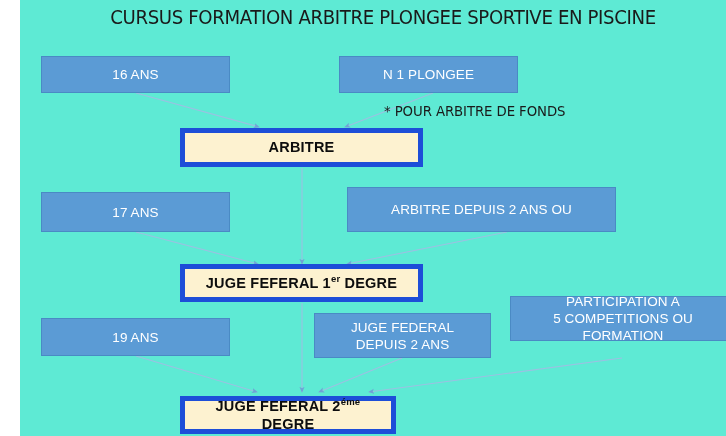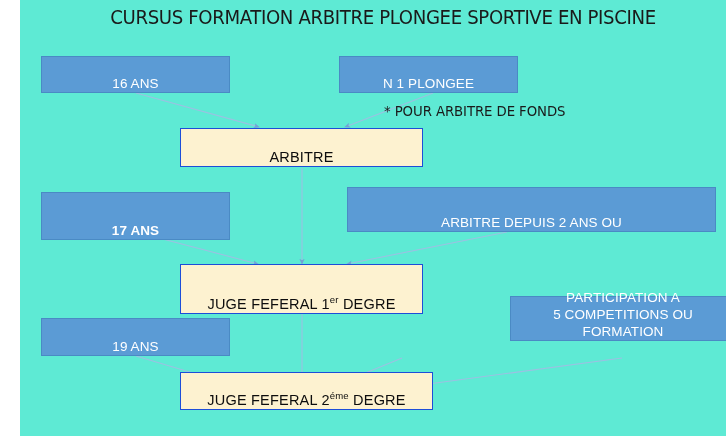--- a/index.html
+++ b/index.html
@@ -36,39 +36,39 @@
     letter-spacing: -0.4px;
     color: #1a1a1a;
     transform: scaleX(0.93);
     transform-origin: center top;
     white-space: nowrap;
   }
   .node {
     position: absolute;
     box-sizing: border-box;
     display: flex;
-    align-items: flex-end;
+    align-items: center;
     justify-content: center;
     text-align: center;
     line-height: 1.26;
   }
   .node.blue {
     background: #5B9BD5;
     border: 1px solid #4A8AC4;
     color: #ffffff;
     font-size: 13.5px;
     font-weight: 400;
     letter-spacing: 0.1px;
   }
   .node.cream {
     background: #FDF2D0;
-    border: 1px solid #1d4ed8;
+    border: 5px solid #1d4ed8;
     color: #0d0d0d;
     font-size: 14.5px;
-    font-weight: 400;
+    font-weight: 700;
     letter-spacing: 0.2px;
   }
   .node .inner {
     padding: 0 4px;
     width: 100%;
   }
   .node sup {
     font-size: 0.66em;
     vertical-align: super;
     line-height: 0;
@@ -117,47 +117,53 @@
   <div class="node blue" style="left:319px; top:56px; width:179px; height:37px;">
     <div class="inner">N 1 PLONGEE</div>
   </div>
 
   <div class="note" style="left:364px; top:103px;">* POUR ARBITRE DE FONDS</div>
 
   <div class="node cream" style="left:160px; top:128px; width:243px; height:39px;">
     <div class="inner">ARBITRE</div>
   </div>
 
-  <div class="node blue" style="left:21px; top:192px; width:189px; height:48px;font-weight:bold;">
+  <div class="node blue" style="left:21px; top:192px; width:189px; height:40px;">
     <div class="inner">17 ANS</div>
   </div>
 
-  <div class="node blue" style="left:327px; top:187px; width:369px; height:45px;">
+  <div class="node blue" style="left:327px; top:187px; width:269px; height:45px;">
     <div class="inner">
       <div>ARBITRE DEPUIS 2 ANS OU</div>
     </div>
   </div>
 
-  <div class="node cream" style="left:160px; top:264px; width:243px; height:50px;">
+  <div class="node cream" style="left:160px; top:264px; width:243px; height:38px;">
     <div class="inner">
       <span>JUGE FEFERAL 1</span><sup>er</sup><span> DEGRE</span>
     </div>
   </div>
 
   <div class="node blue" style="left:21px; top:318px; width:189px; height:38px;">
     <div class="inner">19 ANS</div>
   </div>
 
+  <div class="node blue" style="left:294px; top:313px; width:177px; height:45px;">
+    <div class="inner">
+      <div>JUGE FEDERAL</div>
+      <div>DEPUIS 2 ANS</div>
+    </div>
+  </div>
 
   <div class="node blue" style="left:490px; top:296px; width:226px; height:45px;">
     <div class="inner">
       <div>PARTICIPATION A</div>
       <div>5 COMPETITIONS OU FORMATION</div>
     </div>
   </div>
 
-  <div class="node cream" style="left:160px; top:372px; width:253px; height:38px;">
+  <div class="node cream" style="left:160px; top:396px; width:216px; height:38px;">
     <div class="inner">
       <span>JUGE FEFERAL 2</span><sup>éme</sup><span> DEGRE</span>
     </div>
   </div>
 
 </div>
 
 </body></html>

